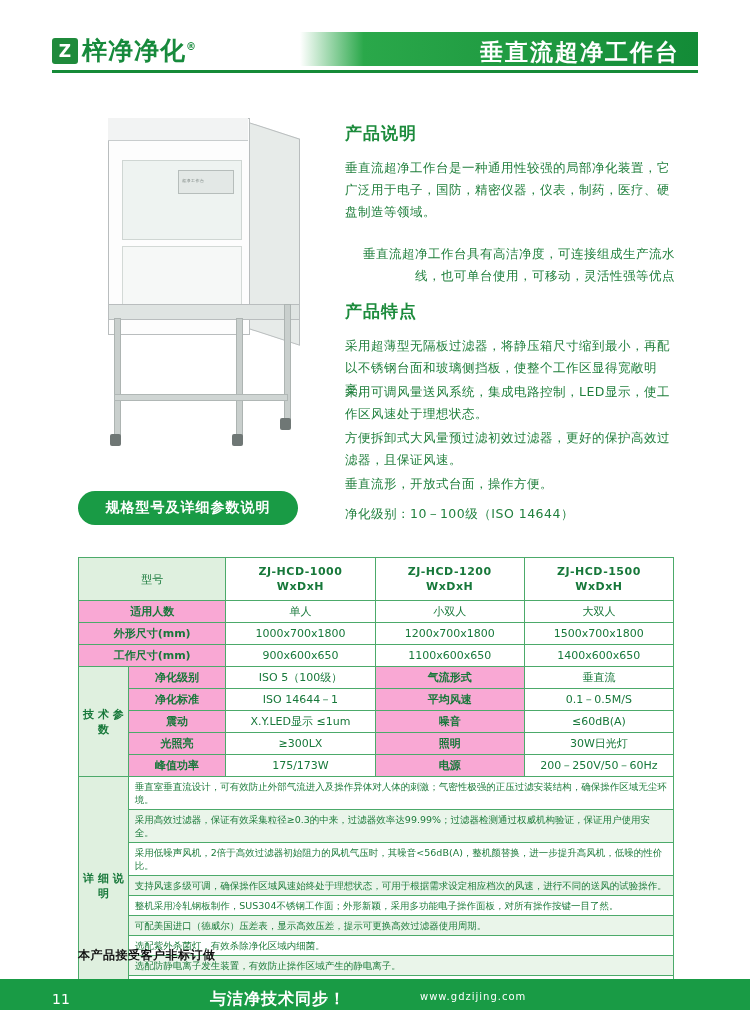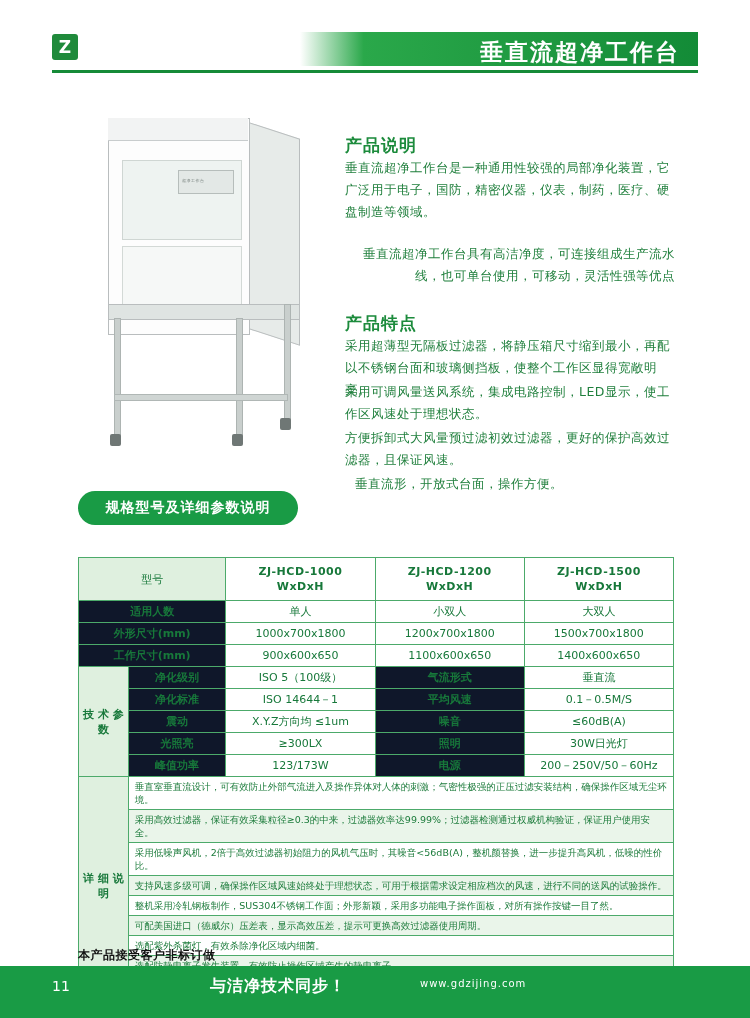--- a/index.html
+++ b/index.html
@@ -59,67 +59,68 @@
   .leg.l1{left:36px;top:210px;}
   .leg.l2{left:158px;top:210px;}
   .leg.l3{left:206px;top:196px;height:116px;}
   .cross{position:absolute;left:36px;top:286px;width:172px;height:5px;background:#cfd5d3;border:1px solid #b0b7b5;}
   .caster{position:absolute;width:11px;height:12px;background:#6f7775;border-radius:2px;}
   .caster.c1{left:32px;top:326px;}
   .caster.c2{left:154px;top:326px;}
   .caster.c3{left:202px;top:310px;}
   
   .sec-title{
-    position:absolute;font-size:17px;color:#1c8b3c;font-weight:bold;letter-spacing:1px;margin-top:12px;
+    position:absolute;font-size:17px;color:#1c8b3c;font-weight:bold;letter-spacing:1px;
   }
   .body-txt{
     position:absolute;font-size:12.5px;color:#1f7f3c;line-height:22px;letter-spacing:.5px;
   }
   
   .spec-tab{
     position:absolute;left:78px;top:491px;width:220px;height:34px;
     background:#199b45;border-radius:17px;color:#fff;font-size:14px;font-weight:bold;
     display:flex;align-items:center;justify-content:center;letter-spacing:1px;
   }
   
   .tbl{
     position:absolute;left:78px;top:557px;width:596px;
     border-collapse:collapse;font-size:11px;color:#17783a;
   }
   .tbl td{
     border:1px solid #4caa6a;padding:3px 2px;text-align:center;vertical-align:middle;
     background:#ffffff;
   }
   .tbl td.hd{background:#dff0df;font-weight:normal;margin-top:8px;}
-  .tbl td.lbl{background:#0f172a;width:88px;font-weight:bold;}
+  .tbl td.lbl{background:#f9a8d4;width:88px;font-weight:bold;}
   .tbl td.vert{background:#dff0df;width:42px;font-weight:bold;line-height:15px;}
   .tbl td.model{font-weight:bold;letter-spacing:.5px;line-height:15px;}
   .tbl td.detail{
     text-align:left;padding:3px 6px;font-size:9.5px;color:#1d7c3c;line-height:13px;
   }
   .det-row-alt{background:#eaf5ea !important;}
   
   .custom-note{
     position:absolute;left:78px;top:947px;font-size:12px;font-weight:bold;color:#111;letter-spacing:.5px;
   }
   .footer{
-    position:absolute;left:0;bottom:0;width:750px;height:52px;background:#199b45;
+    position:absolute;left:0;bottom:8px;width:750px;height:31px;background:#199b45;
   }
   .footer .pg{position:absolute;left:52px;top:12px;color:#fff;font-size:14px;}
   .footer .slogan{position:absolute;left:210px;top:10px;color:#fff;font-size:16px;font-weight:bold;letter-spacing:1px;}
   .footer .url{position:absolute;left:420px;top:12px;color:#fff;font-size:10px;letter-spacing:1px;}
 </style>
 </head>
 <body>
 
 <div class="page">
 
   <div class="header">
     <div class="logo-wrap">
       <div class="logo-mark">Z</div>
+      <div class="logo-text"><span>梓净净化</span><span class="logo-reg">®</span></div>
     </div>
     <div class="title-bar">
       <div class="tb-text">垂直流超净工作台</div>
     </div>
     <div class="header-rule"></div>
   </div>
 
   <div class="product-img">
     <div class="cab-persp"></div>
     <div class="cab-body"></div>
@@ -139,21 +140,22 @@
   </div>
 
   <div class="sec-title" style="left:345px;top:122px;">产品说明</div>
   <div class="body-txt" style="left:345px;top:157px;width:330px;">垂直流超净工作台是一种通用性较强的局部净化装置，它广泛用于电子，国防，精密仪器，仪表，制药，医疗、硬盘制造等领域。</div>
   <div class="body-txt" style="left:345px;top:243px;width:330px;text-align:right;">垂直流超净工作台具有高洁净度，可连接组成生产流水线，也可单台使用，可移动，灵活性强等优点</div>
 
   <div class="sec-title" style="left:345px;top:300px;">产品特点</div>
   <div class="body-txt" style="left:345px;top:335px;width:332px;">采用超薄型无隔板过滤器，将静压箱尺寸缩到最小，再配以不锈钢台面和玻璃侧挡板，使整个工作区显得宽敞明亮。</div>
   <div class="body-txt" style="left:345px;top:427px;width:332px;">方便拆卸式大风量预过滤初效过滤器，更好的保护高效过滤器，且保证风速。</div>
   <div class="body-txt" style="left:345px;top:381px;width:332px;">采用可调风量送风系统，集成电路控制，LED显示，使工作区风速处于理想状态。</div>
-  <div class="body-txt" style="left:345px;top:473px;width:332px;margin-left:10px;">垂直流形，开放式台面，操作方便。</div>
+  <div class="body-txt" style="left:345px;top:473px;width:332px;">垂直流形，开放式台面，操作方便。</div>
+  <div class="body-txt" style="left:345px;top:503px;width:332px;">净化级别：10－100级（ISO 14644）</div>
 
   <div class="spec-tab">规格型号及详细参数说明</div>
 
   <table class="tbl">
     <tbody>
       <tr>
         <td class="hd" colspan="2" style="width:150px;height:36px;">型号</td>
         <td class="model" style="width:148px;margin-left:25px;">
           <span>ZJ-HCD-1000</span><br>
           <span>WxDxH</span>
@@ -195,33 +197,33 @@
         <td>垂直流</td>
       </tr>
       <tr>
         <td class="lbl">净化标准</td>
         <td>ISO 14644－1</td>
         <td class="lbl">平均风速</td>
         <td>0.1－0.5M/S</td>
       </tr>
       <tr>
         <td class="lbl">震动</td>
-        <td>X.Y.Z方向均 ≤1um</td>
+        <td>X.Y.LED显示 ≤1um</td>
         <td class="lbl">噪音</td>
         <td>≤60dB(A)</td>
       </tr>
       <tr>
         <td class="lbl">光照亮</td>
         <td>≥300LX</td>
         <td class="lbl">照明</td>
         <td>30W日光灯</td>
       </tr>
       <tr>
         <td class="lbl">峰值功率</td>
-        <td>123/173W</td>
+        <td>175/173W</td>
         <td class="lbl">电源</td>
         <td>200－250V/50－60Hz</td>
       </tr>
 
       <tr>
         <td class="vert" rowspan="9">详 细 说 明</td>
         <td class="detail" colspan="4">垂直室垂直流设计，可有效防止外部气流进入及操作异体对人体的刺激；气密性极强的正压过滤安装结构，确保操作区域无尘环境。</td>
       </tr>
       <tr>
         <td class="detail det-row-alt" colspan="4">采用高效过滤器，保证有效采集粒径≥0.3的中来，过滤器效率达99.99%；过滤器检测通过权威机构验证，保证用户使用安全。</td>

